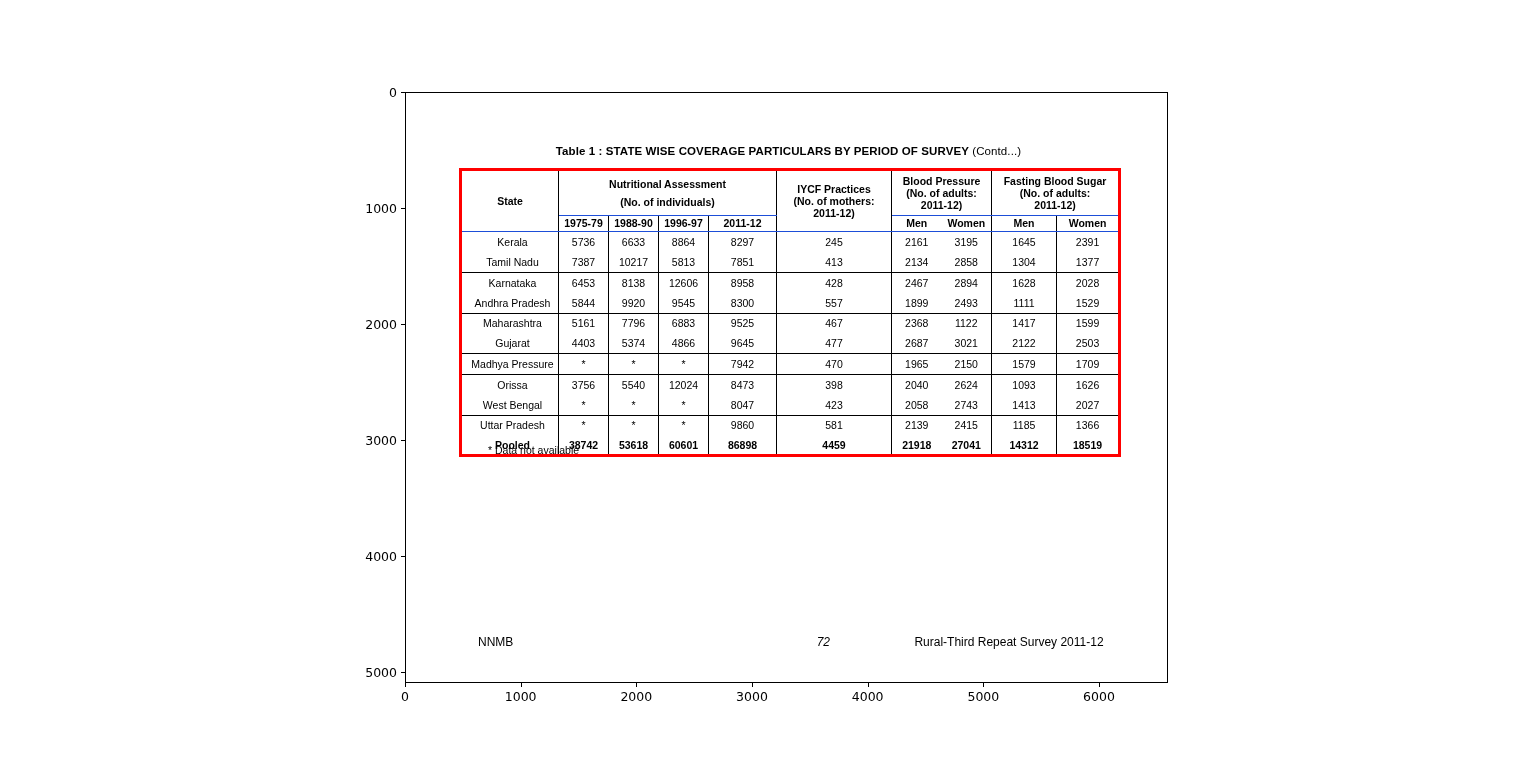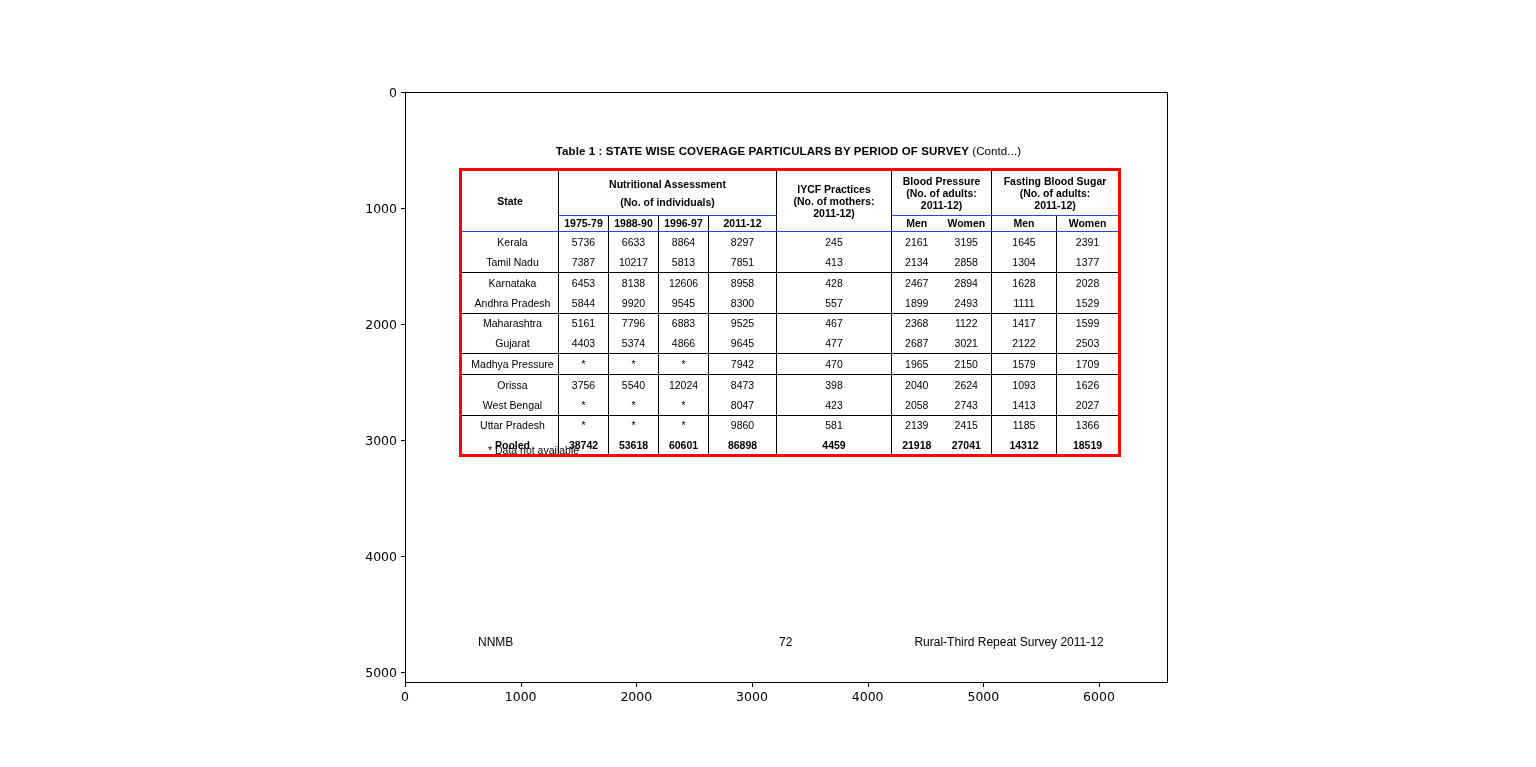--- a/index.html
+++ b/index.html
@@ -59,21 +59,21 @@
   td.col-state { text-align: right; padding-left: 5px !important; }
   .hdr-line { display: block; }
   .hdr-gap { margin-bottom: 6px; }
 
   #footnote {
     position: absolute; left: 488px; top: 444px;
     font-size: 10.5px; color: #000;
   }
   .footer-text { position: absolute; top: 635px; font-size: 12px; color: #000; }
   #footer-left  { left: 478px; }
-  #footer-center{ left: 779px; width: 70px; text-align: left; }
+  #footer-center{ left: 760px; width: 70px; text-align: right; font-style: italic; }
   #footer-right { left: 884px; width: 250px; text-align: center; }
 </style>
 </head>
 <body>
 
 <div id="figure">
 
   <div id="plot-frame"></div>
   <div id="ticks-layer">
       <div class="xtick-mark" style="left: 405px; top: 683px;"></div>

